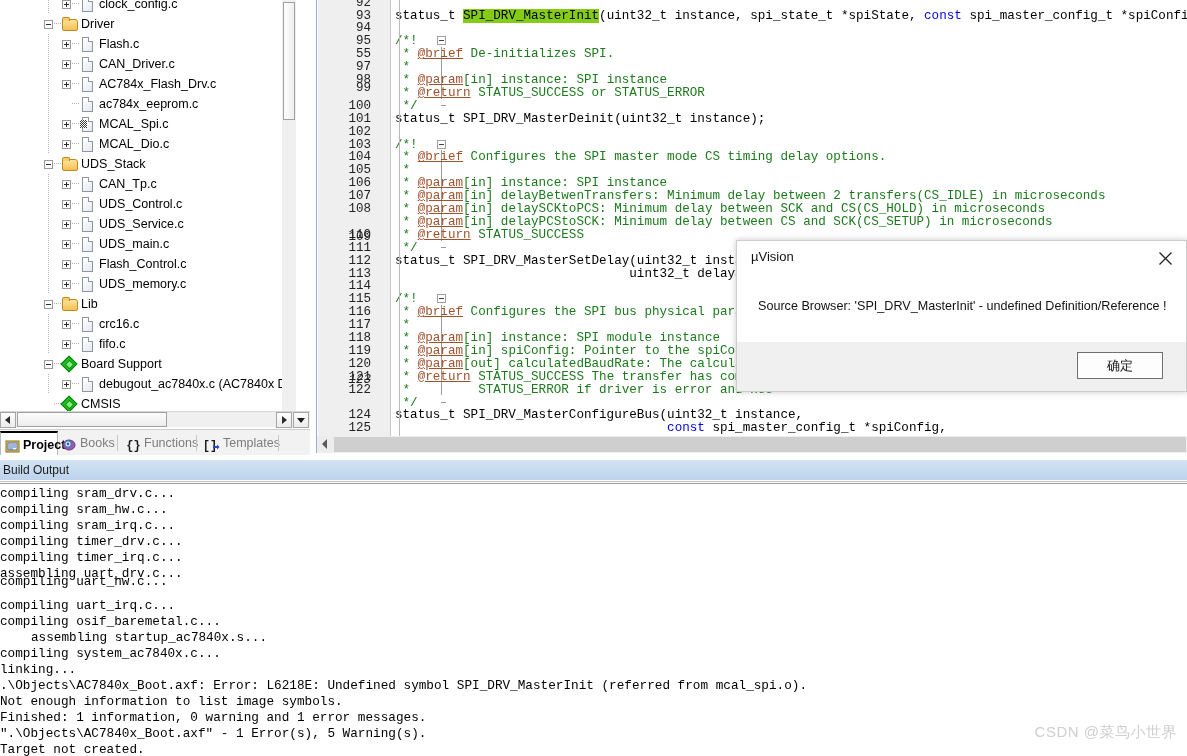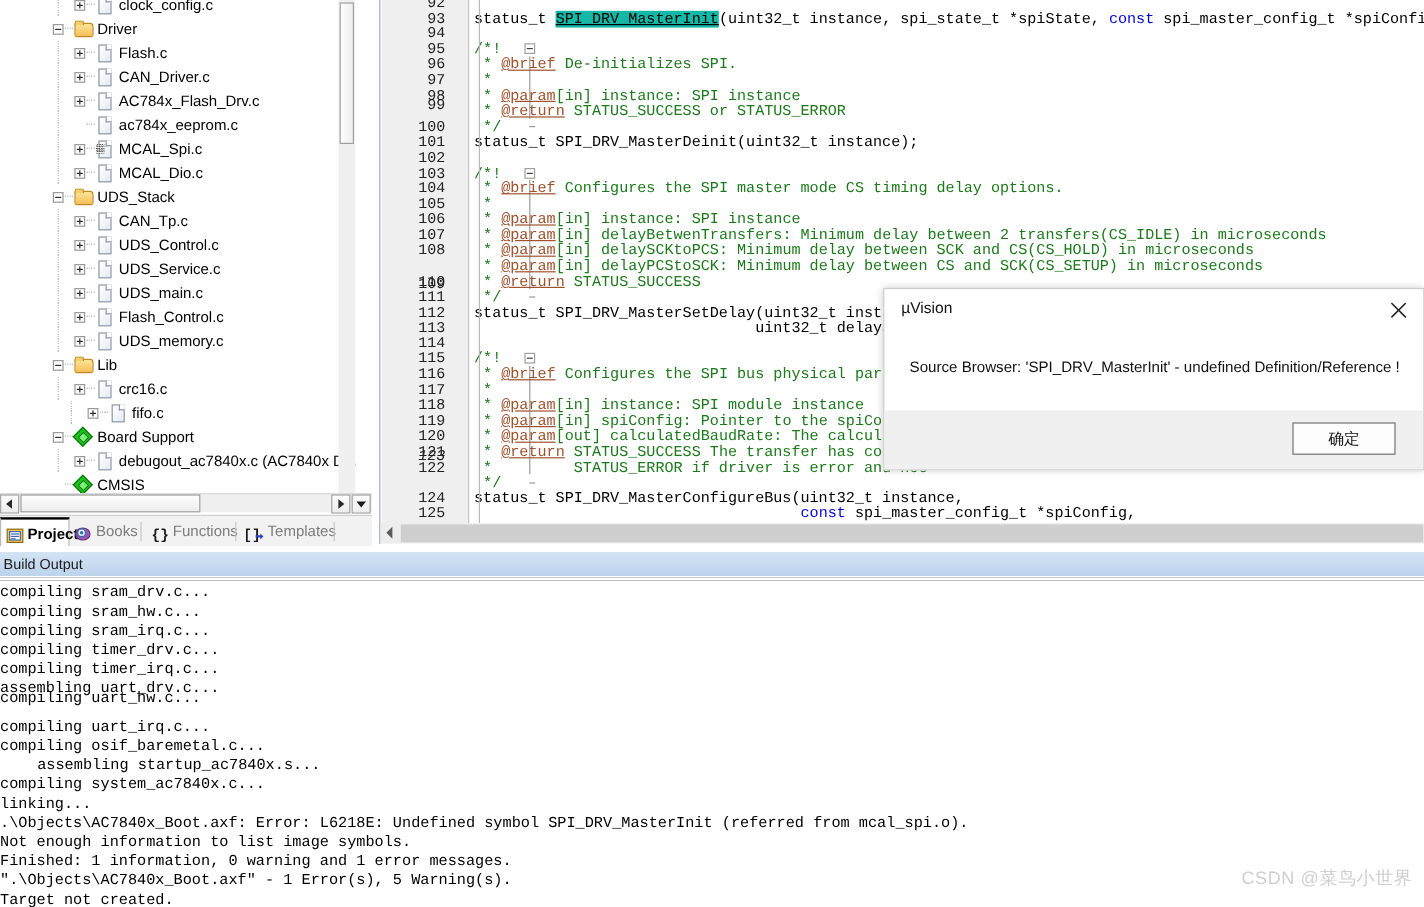--- a/index.html
+++ b/index.html
@@ -105,21 +105,21 @@
   #gutter-linenum { position:absolute; left:1px; top:0; width:57px; height:436px; background:#efefef; }
   #gutter-fold { position:absolute; left:58px; top:0; width:16px; height:436px; background:#efefef;
      border-right:1px solid #c8c8c8; }
   .lnum { position:absolute; right:4px; width:55px; text-align:right;
      font-family:"Liberation Mono","DejaVu Sans Mono", monospace; font-size:12.5px; color:#222; }
   .codeline { position:absolute; left:78px; white-space:pre;
      font-family:"Liberation Mono","DejaVu Sans Mono", monospace; font-size:12.6px; color:#000; }
   .cmt { color:#1c7a1c; }
   .cmt-tag { color:#a0522d; text-decoration:underline; }
   .kw { color:#0000e0; }
-  .sel { background:#14b8a6; color:#000; text-decoration:underline; }
+  .sel { background:#84cc16; color:#000; }
   .foldbox { position:absolute; left:62px; width:9px; height:9px; border:1px solid #a0a0a0;
      background:#fff; }
   .foldbox:before { content:""; position:absolute; left:1px; top:3px; width:5px; height:1px; background:#444; }
   .foldbar { position:absolute; left:66px; width:1px; background:#9a9a9a; }
   .foldend { position:absolute; left:66px; width:5px; height:1px; background:#9a9a9a; }
   .indentguide { position:absolute; left:82px; width:1px; background:#b9b9b9; }
 
   #editor-hscroll { position:absolute; left:4px; top:436px; width:871px; height:17px;
      background:#ededed; border-left:1px solid #9bb0cb; }
   #editor-hthumb { position:absolute; left:17px; top:1px; width:852px; height:15px;
@@ -275,21 +275,21 @@
               <div class="ic ic-folder" style="left: 62px;"></div>
               <span class="lbl" style="left: 81px;">Lib</span>
             </div>
             <div class="tnode" style="top: 320px; position: absolute; left: 0px; width: 296px;">
               <div class="vline" style="left: 48px;"></div>
               <div class="exp plus" style="left: 62px;"></div>
               <div class="dotline" style="left: 72px;"></div>
               <div class="ic ic-file" style="left: 80px;"></div>
               <span class="lbl" style="left: 99px;">crc16.c</span>
             </div>
-            <div class="tnode" style="top: 340px; position: absolute; left: 0px; width: 276px; margin-left: 11px;">
+            <div class="tnode" style="top: 340px; position: absolute; left: 0px; width: 276px;">
               <div class="vline" style="left: 48px;"></div>
               <div class="exp plus" style="left: 62px;"></div>
               <div class="dotline" style="left: 72px;"></div>
               <div class="ic ic-file" style="left: 80px;"></div>
               <span class="lbl" style="left: 99px;">fifo.c</span>
             </div>
             <div class="tnode" style="top: 360px; position: absolute; left: 0px; width: 296px;">
               <div class="exp" style="left: 44px;"></div>
               <div class="dotline" style="left: 54px;"></div>
               <div class="ic ic-diamond" style="left: 62px;"></div>
@@ -383,21 +383,21 @@
       </div>
     </div>
 
     <div id="editor-panel">
       <div id="editor-inner">
         <div id="gutter-linenum">
             <div class="lnum" style="top: -4.4px;">92</div>
             <div class="lnum" style="top: 8.5px;">93</div>
             <div class="lnum" style="top: 21.4px;">94</div>
             <div class="lnum" style="top: 34.3px;">95</div>
-            <div class="lnum" style="top: 47.2px;">96</div>
+            <div class="lnum" style="top: 47.2px;">55</div>
             <div class="lnum" style="top: 60.1px;">97</div>
             <div class="lnum" style="top: 73px;">98</div>
             <div class="lnum" style="top: 81px;">99</div>
             <div class="lnum" style="top: 98.8px;">100</div>
             <div class="lnum" style="top: 111.7px;">101</div>
             <div class="lnum" style="top: 124.6px;">102</div>
             <div class="lnum" style="top: 137.5px;">103</div>
             <div class="lnum" style="top: 150.4px;">104</div>
             <div class="lnum" style="top: 163.3px;">105</div>
             <div class="lnum" style="top: 176.2px;">106</div>

